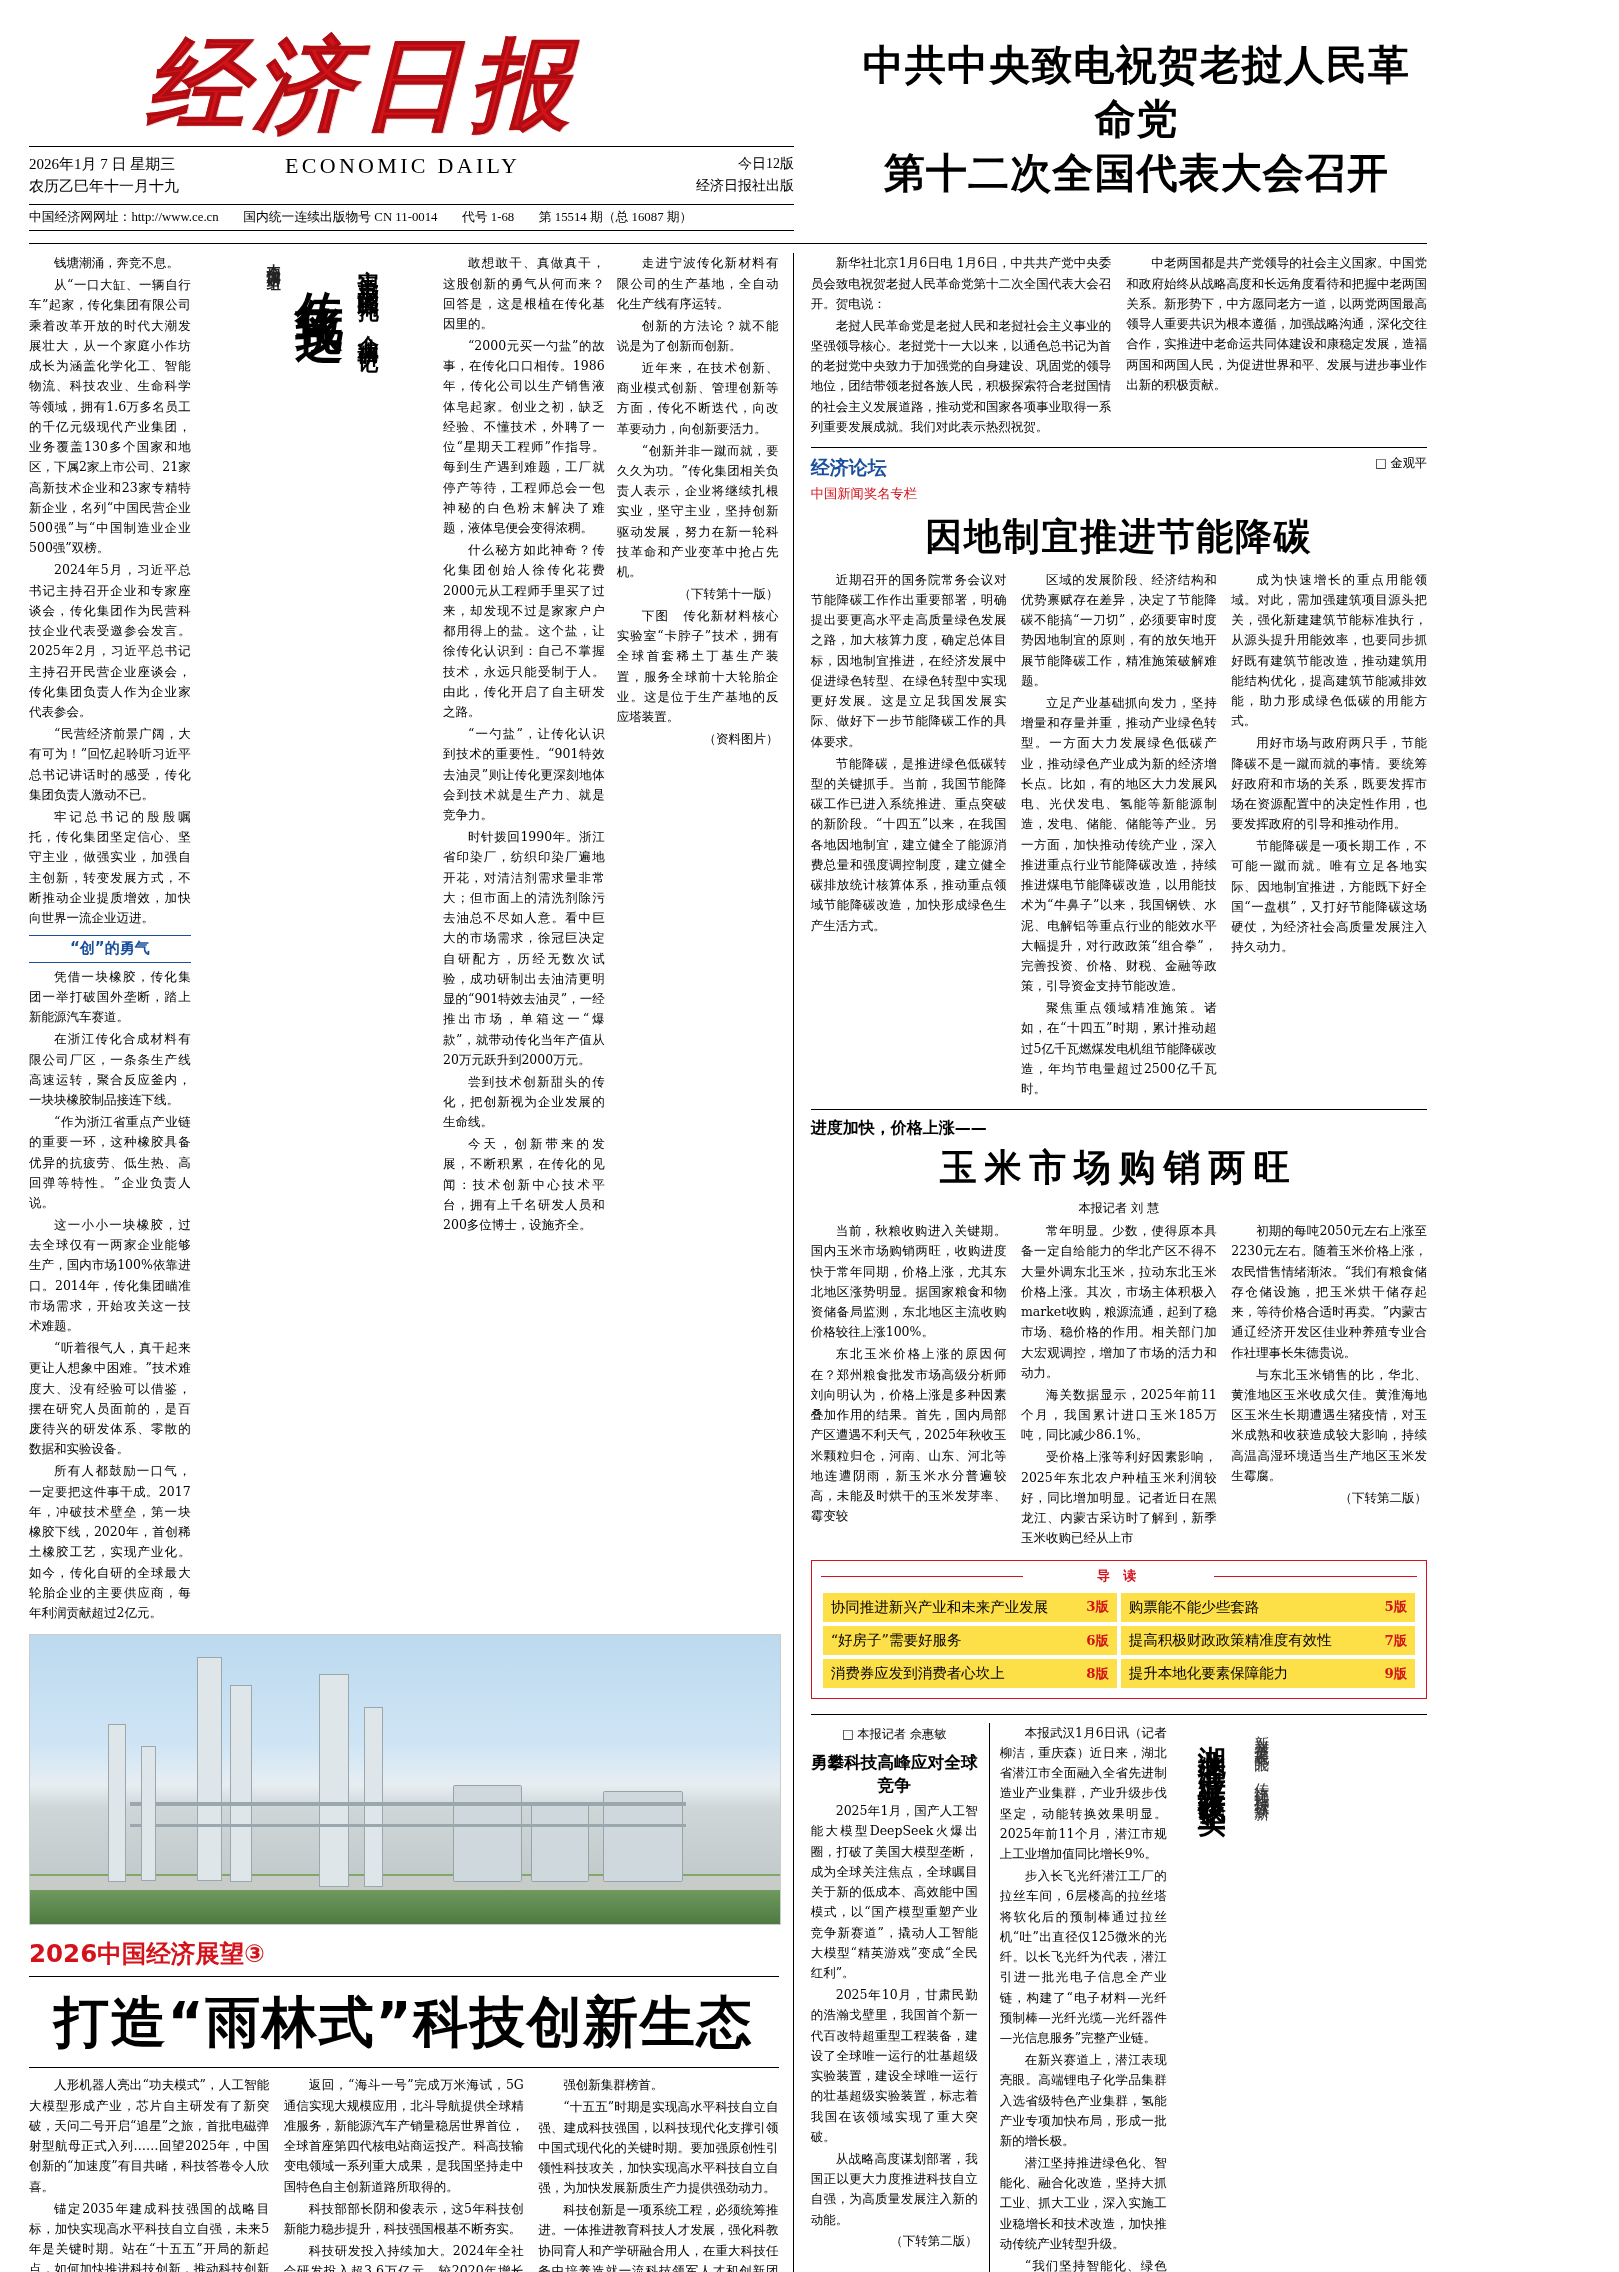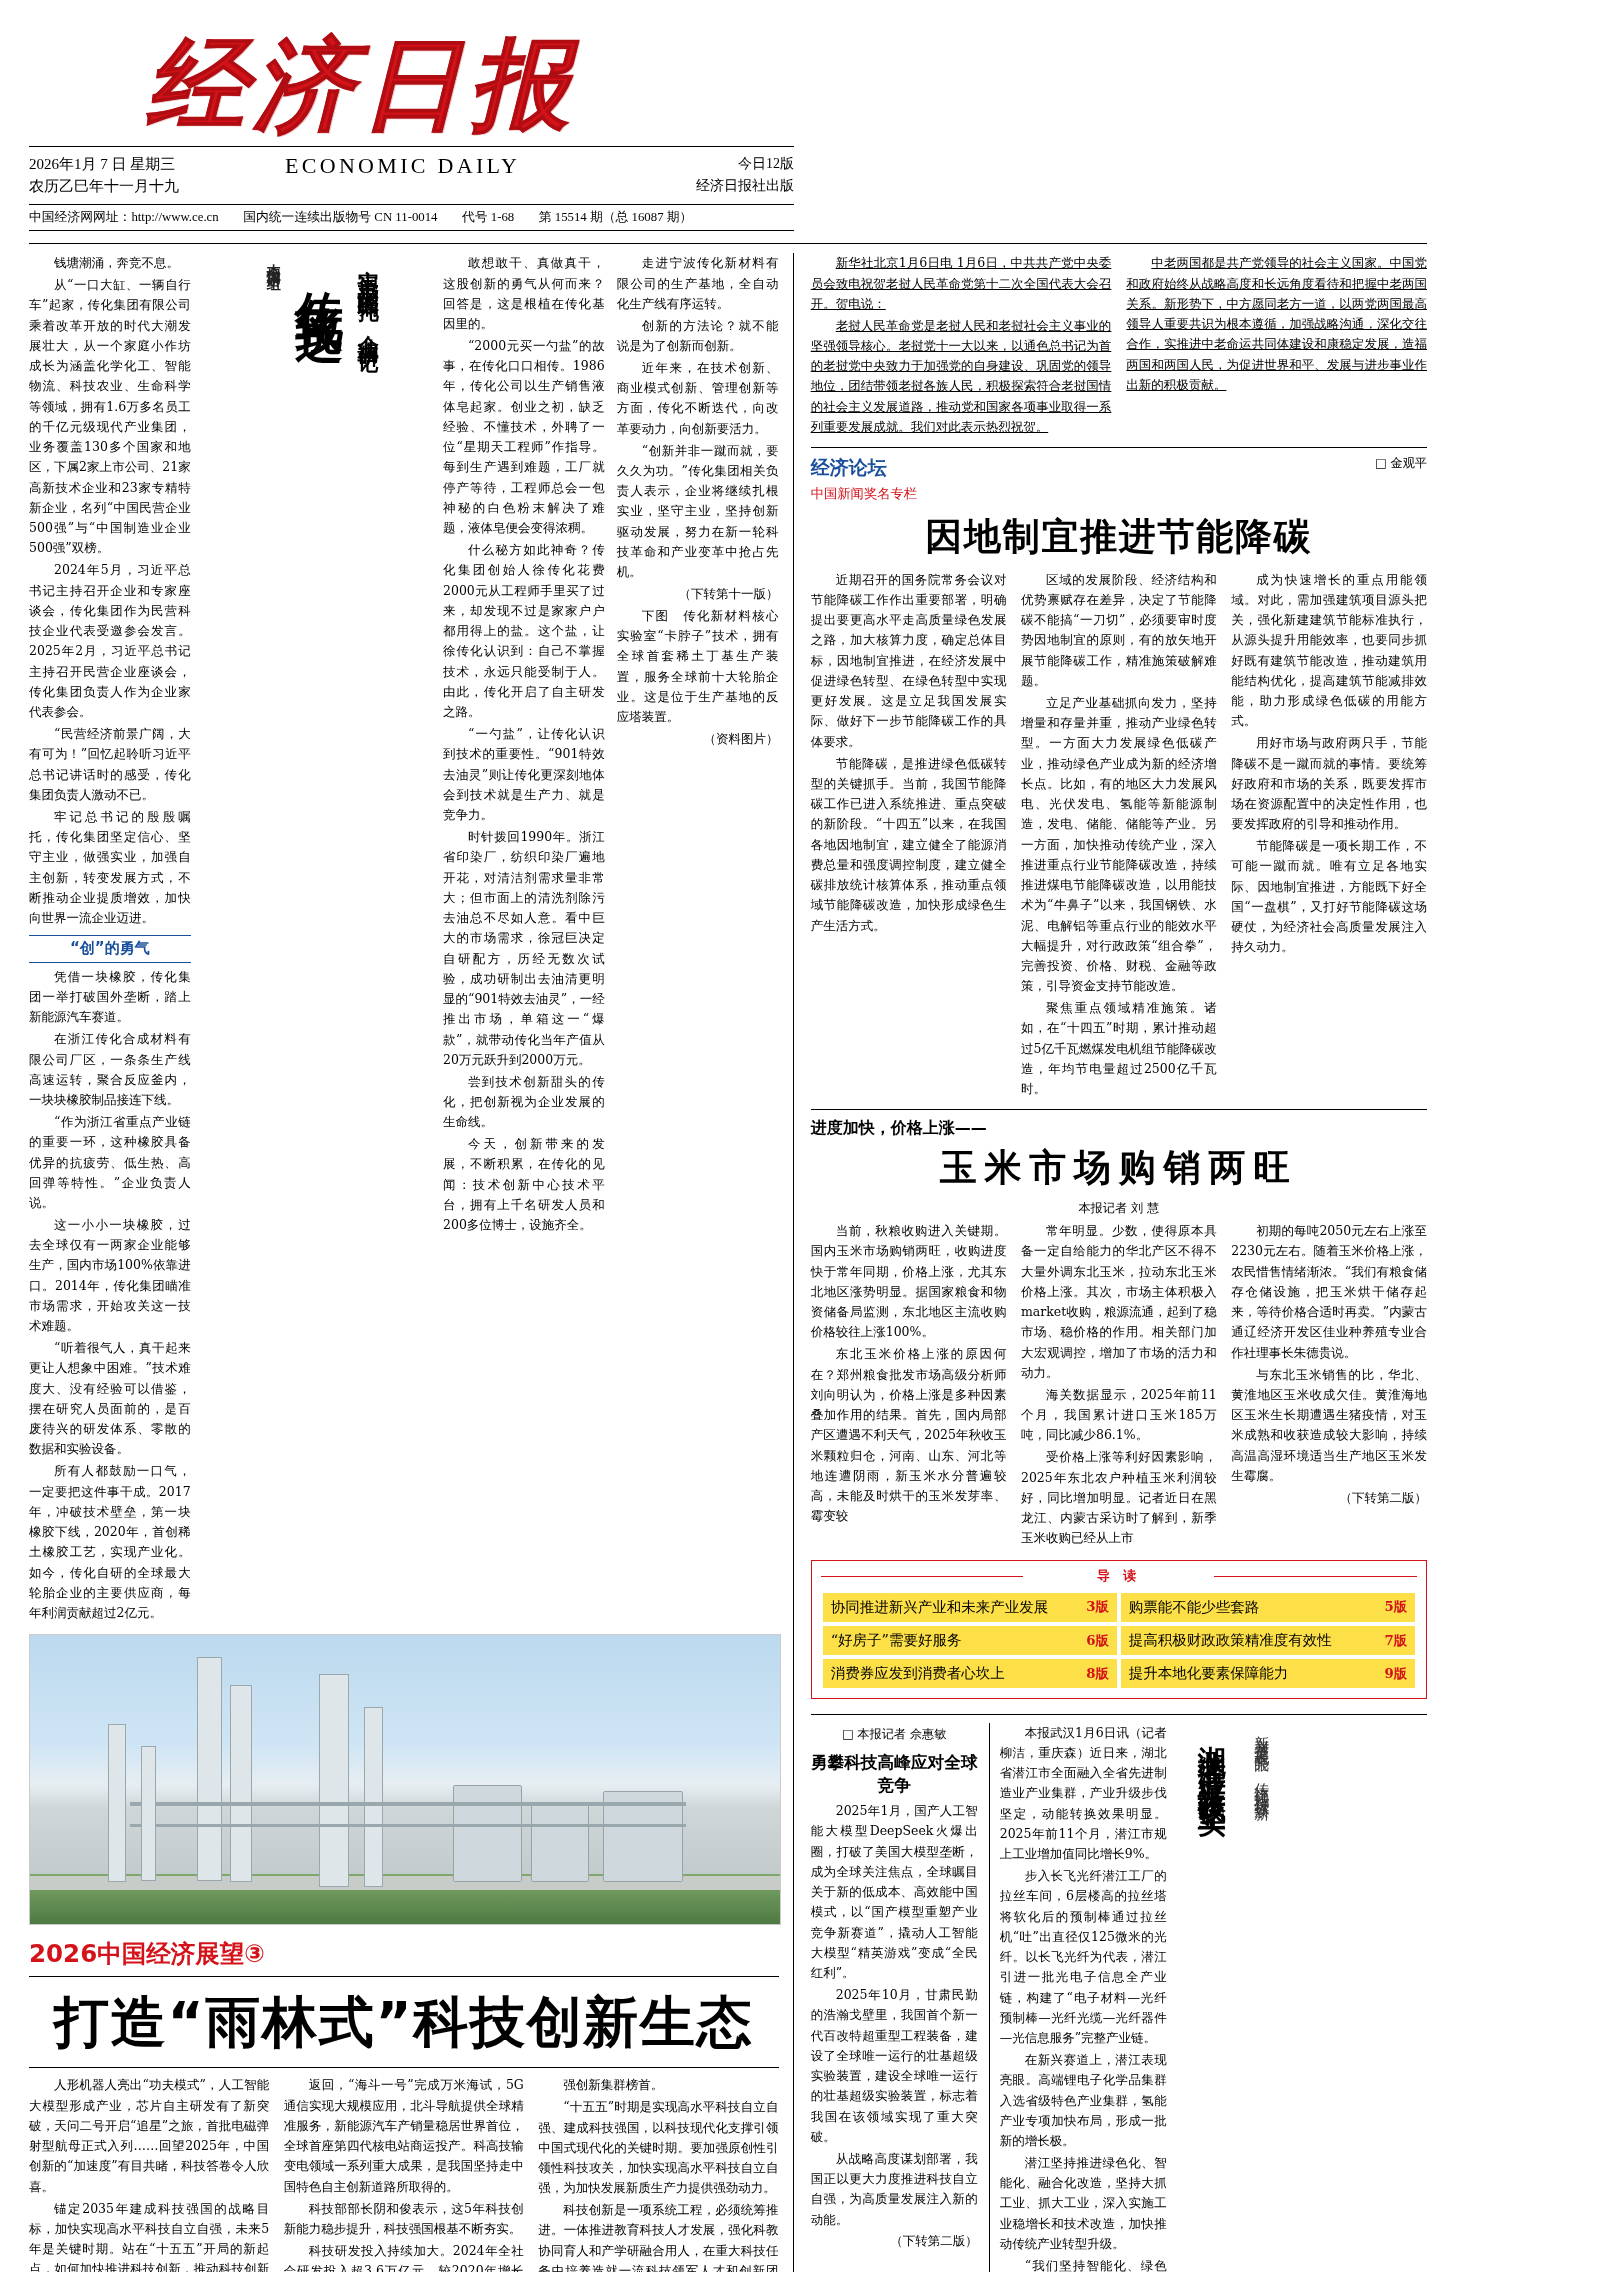--- a/index.html
+++ b/index.html
@@ -52,21 +52,21 @@
     background:linear-gradient(#bcd9ee 0%,#cfe5f5 38%,#e7eef2 52%,#cfd6d8 60%,#b9c2c4 100%);}
   .photo .pipe{position:absolute;background:#9aa7ad;}
   .photo .tank{position:absolute;background:#cfd8dc;border:0.6px solid #97a3a8;border-radius:1.7px;}
   .photo .tower{position:absolute;background:#dfe6e9;border:0.6px solid #9aa7ad;}
   .photo .green{position:absolute;left:0;right:0;bottom:0;height:50px;background:linear-gradient(#7fa86a,#4e7a42);}
   .photo .road{position:absolute;left:0;right:0;bottom:34px;height:14.5px;background:#c8ccc8;}
   .thin-rule{border-top:0.6px solid #000;margin:5.6px 0 7.8px;}
 
   .three-col{display:flex;gap:14.5px;}
   .three-col > div{flex:1;}
-  .two-col{display:flex;gap:15px;text-decoration:underline;}
+  .two-col{display:flex;gap:15px;}
   .two-col > div{flex:1;}
 
   .sec-title{font-family:"DejaVu Sans",sans-serif;font-weight:bold;font-size:16.7px;margin:7.8px 0 4.4px;}
 
   
   .rt-lede{font-size:12.5px;line-height:1.62;text-align:justify;}
   .rt-lede p{margin:0 0 1.7px;text-indent:2em;}
   .forum-title{font-family:"DejaVu Sans",sans-serif;font-weight:bold;font-size:19px;color:#1a4f9c;}
   .forum-sub{font-family:"DejaVu Sans",sans-serif;font-size:13.3px;color:#d3121a;margin-top:3.3px;}
   .byline{font-size:12.2px;text-align:right;}
@@ -117,20 +117,24 @@
         </div>
       </div>
       <div class="mast-bottom">
         <span>中国经济网网址：http://www.ce.cn</span>
         <span>国内统一连续出版物号 CN 11-0014</span>
         <span>代号 1-68</span>
         <span>第 15514 期（总 16087 期）</span>
       </div>
     </div>
 
+    <div class="mast-head-right">
+      <div class="headline-top cjk">中共中央致电祝贺老挝人民革命党</div>
+      <div class="headline-top cjk">第十二次全国代表大会召开</div>
+    </div>
   </div>
 
   <div class="toprule"></div>
 
   <div class="main">
 
     <div class="col-left">
       <div class="left-top">
 
         <div class="lt-col">

